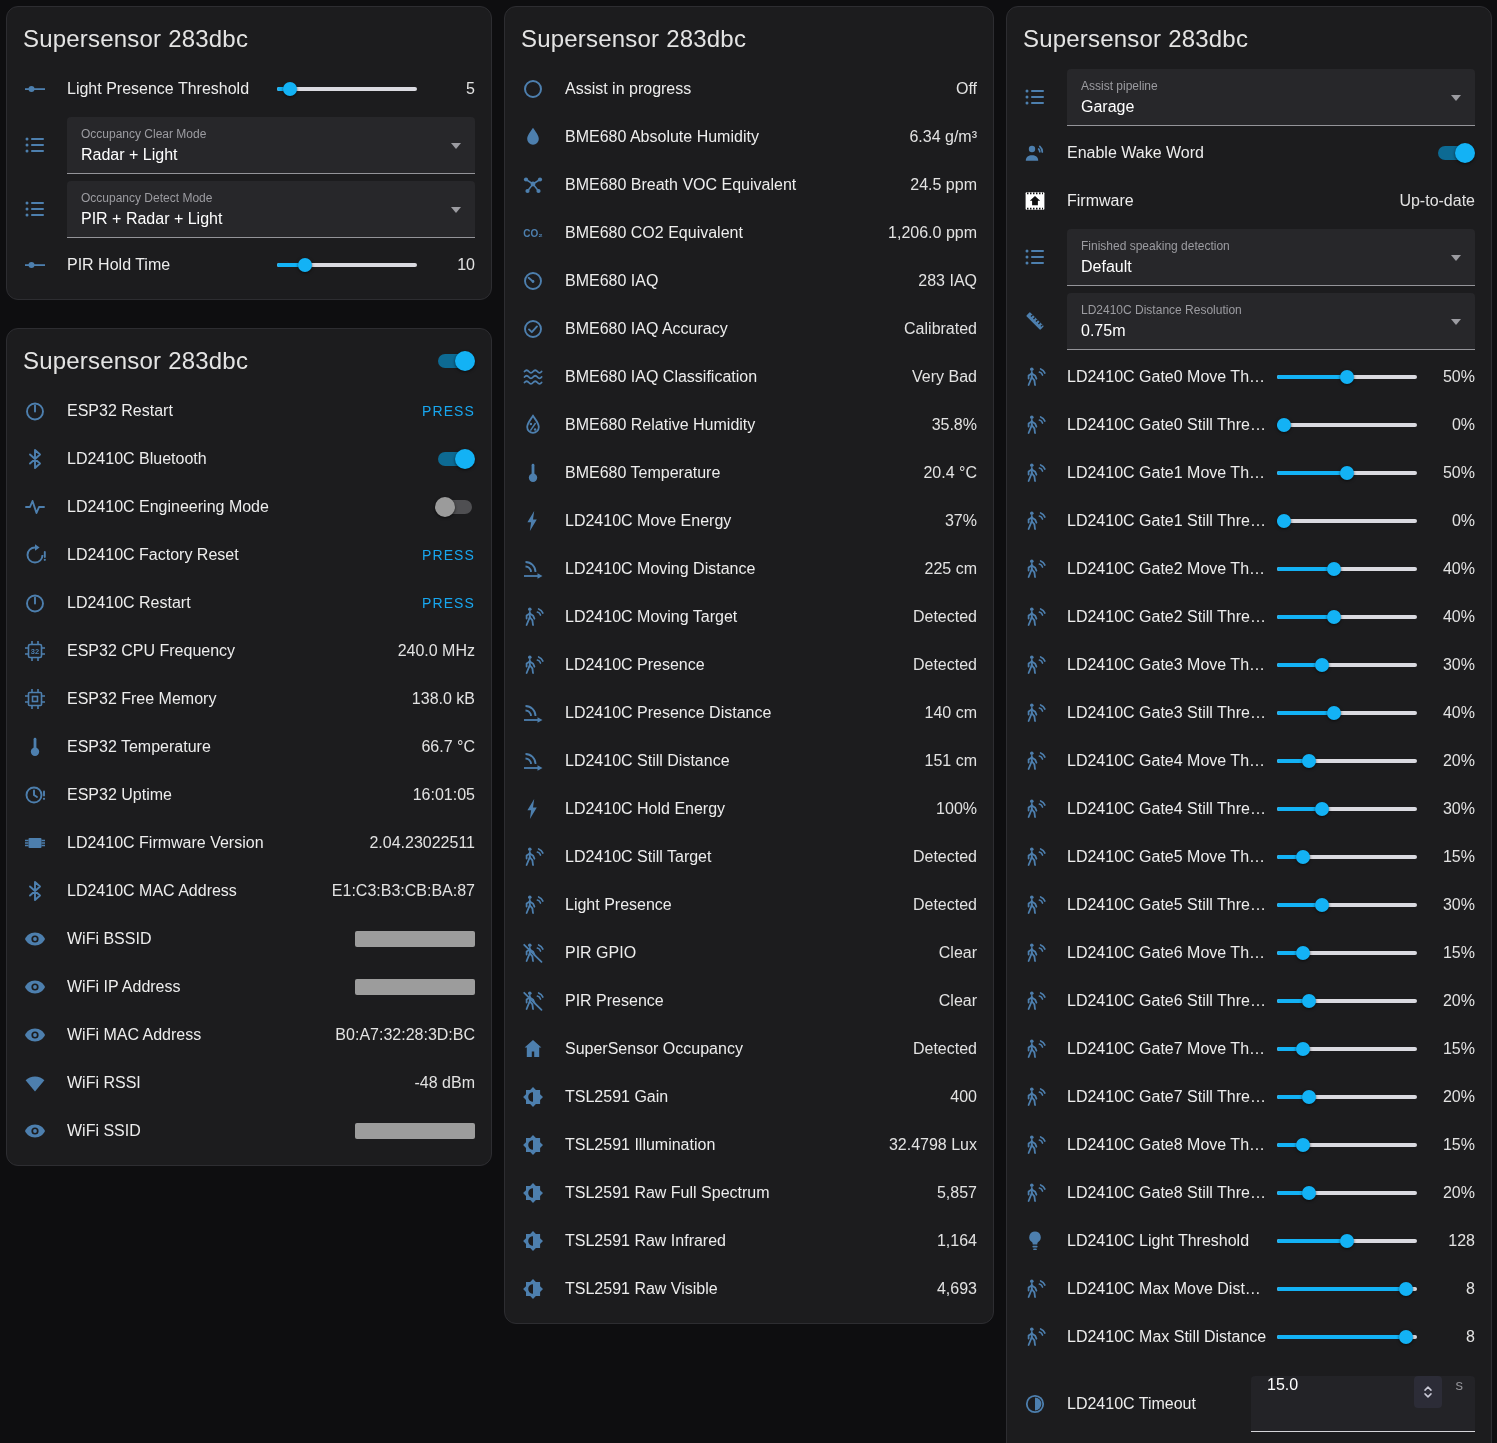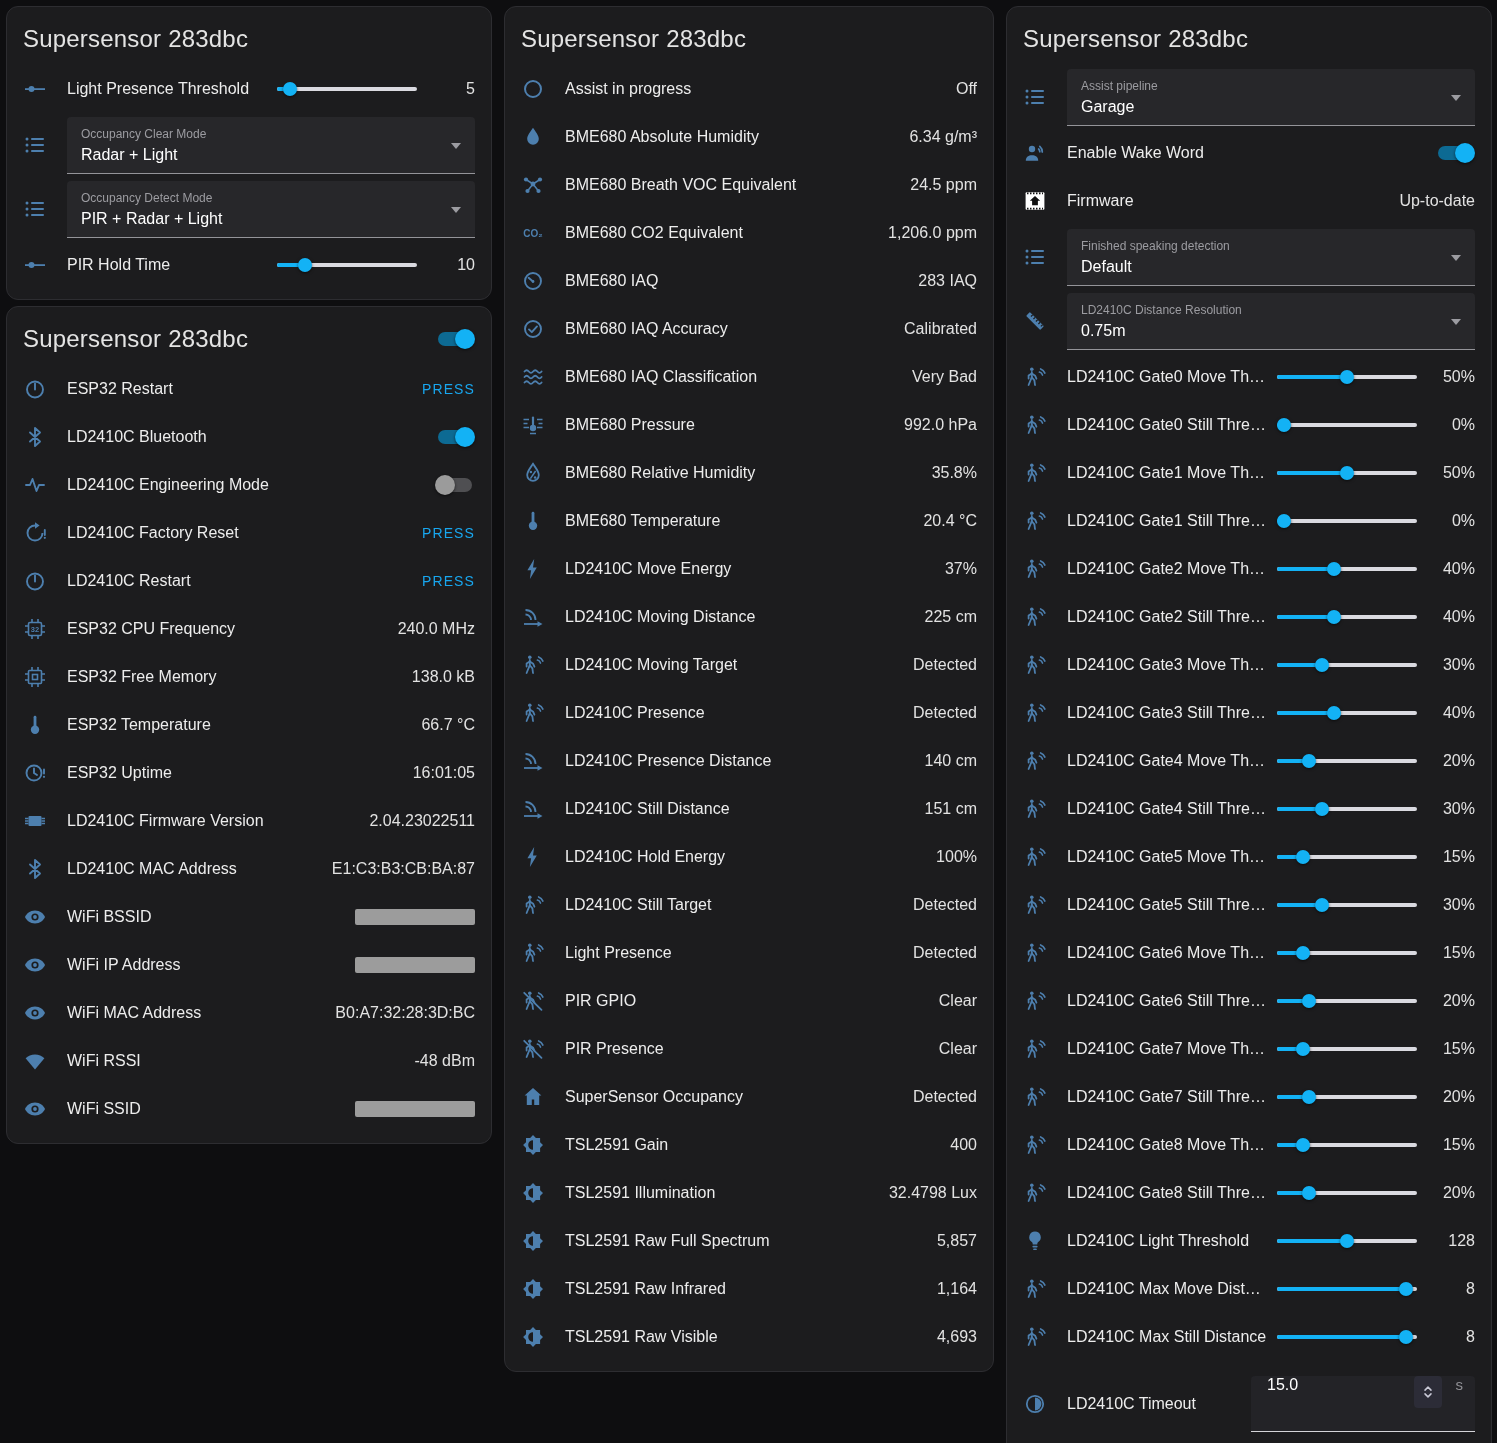--- a/index.html
+++ b/index.html
@@ -10,21 +10,21 @@
   }
   *{box-sizing:border-box}
   html,body{margin:0;padding:0}
   body{
     width:1497px;height:1443px;overflow:hidden;
     background:#0e0e10;color:#ededed;
     font-family:"Liberation Sans","DejaVu Sans",sans-serif;
     font-size:16px;
   }
   .page{display:grid;grid-template-columns:486px 490px 486px;gap:12px;padding:6px;align-items:start}
-  .col{display:flex;flex-direction:column;gap:6px;min-width:0}
+  .col{display:flex;flex-direction:column;gap:28px;min-width:0}
   .card{
     background:var(--card);border:1px solid #2d2d31;border-radius:12px;
     padding:2px 16px 10px;min-width:0;
   }
   .card-header{display:flex;align-items:center;justify-content:space-between;padding:16px 0 12px}
   .card-title{margin:0;font-size:24px;font-weight:400;color:#e4e4e4;letter-spacing:.2px}
   .rows{display:flex;flex-direction:column}
   .row{display:flex;align-items:center;min-height:48px}
   .row.t-select{min-height:64px}
   .row.t-number{min-height:86px}
@@ -567,29 +567,20 @@
               <svg viewBox="0 0 24 24">
                 <use href="#i-air-filter"></use>
               </svg>
             </span>
             <span class="label">BME680 IAQ Classification</span>
             <span class="value">Very Bad</span>
           </div>
           <div class="row t-sensor">
             <span class="icon">
               <svg viewBox="0 0 24 24">
-                <use href="#i-pressure"></use>
-              </svg>
-            </span>
-            <span class="label">BME680 Pressure</span>
-            <span class="value">992.0 hPa</span>
-          </div>
-          <div class="row t-sensor">
-            <span class="icon">
-              <svg viewBox="0 0 24 24">
                 <use href="#i-water-percent"></use>
               </svg>
             </span>
             <span class="label">BME680 Relative Humidity</span>
             <span class="value">35.8%</span>
           </div>
           <div class="row t-sensor">
             <span class="icon">
               <svg viewBox="0 0 24 24">
                 <use href="#i-thermometer"></use>

